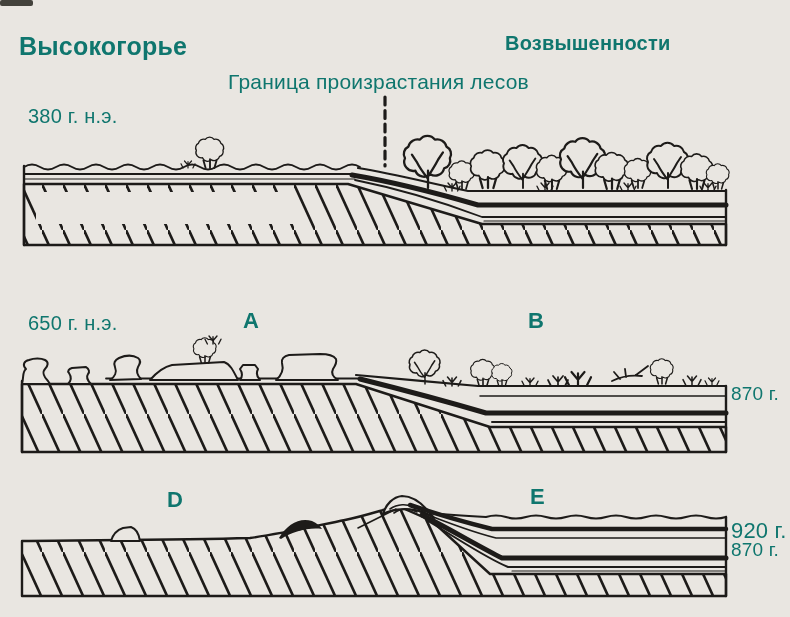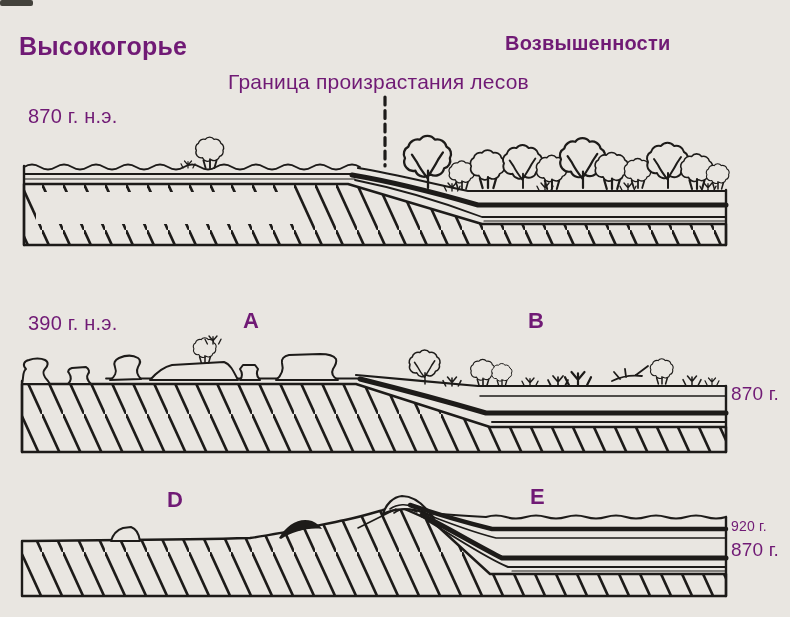--- a/index.html
+++ b/index.html
@@ -1,19 +1,19 @@
 <!DOCTYPE html>
 <html><head>
 <meta charset="utf-8">
 <style>
   html,body{margin:0;padding:0;}
   body{background:#d8d6d2;}
   .page{
     position:relative;width:790px;height:617px;overflow:hidden;
-    background:#e9e6e1;color:#701a75;
+    background:#e9e6e1;color:#0f766e;
     font-family:"Liberation Sans","DejaVu Sans",sans-serif;
   }
   .t{position:absolute;white-space:nowrap;line-height:1.08;letter-spacing:0.2px;}
   .bold{font-weight:700;}
   .fig-svg{position:absolute;left:0;top:0;}
 </style>
 </head>
 <body>
 
 <div class="page">
@@ -137,25 +137,25 @@
         <path d="M512,571 H726" stroke-width="1.2"></path>
         <path d="M726,517 V596" stroke-width="2.4"></path>
       </g>
     </g>
   </svg>
 
   <div class="t bold" style="left:19px;top:33px;font-size:25px">Высокогорье</div>
   <div class="t bold" style="left:505px;top:33px;font-size:20px">Возвышенности</div>
   <div class="t" style="left:228px;top:71px;font-size:21px">Граница произрастания лесов</div>
 
-  <div class="t" style="left:28px;top:106px;font-size:20px">870 г. н.э.</div>
+  <div class="t" style="left:28px;top:106px;font-size:20px">380 г. н.э.</div>
 
-  <div class="t" style="left:28px;top:313px;font-size:20px">390 г. н.э.</div>
+  <div class="t" style="left:28px;top:313px;font-size:20px">650 г. н.э.</div>
   <div class="t bold" style="left:243px;top:309px;font-size:22px">A</div>
   <div class="t bold" style="left:528px;top:309px;font-size:22px">B</div>
   <div class="t" style="left:731px;top:384px;font-size:19px">870 г.</div>
 
   <div class="t bold" style="left:167px;top:488px;font-size:22px">D</div>
   <div class="t bold" style="left:530px;top:485px;font-size:22px">E</div>
-  <div class="t" style="left:731px;top:519px;font-size:14px">920 г.</div>
+  <div class="t" style="left:731px;top:519px;font-size:22px">920 г.</div>
   <div class="t" style="left:731px;top:540px;font-size:19px">870 г.</div>
 
 </div>
 
 </body></html>

